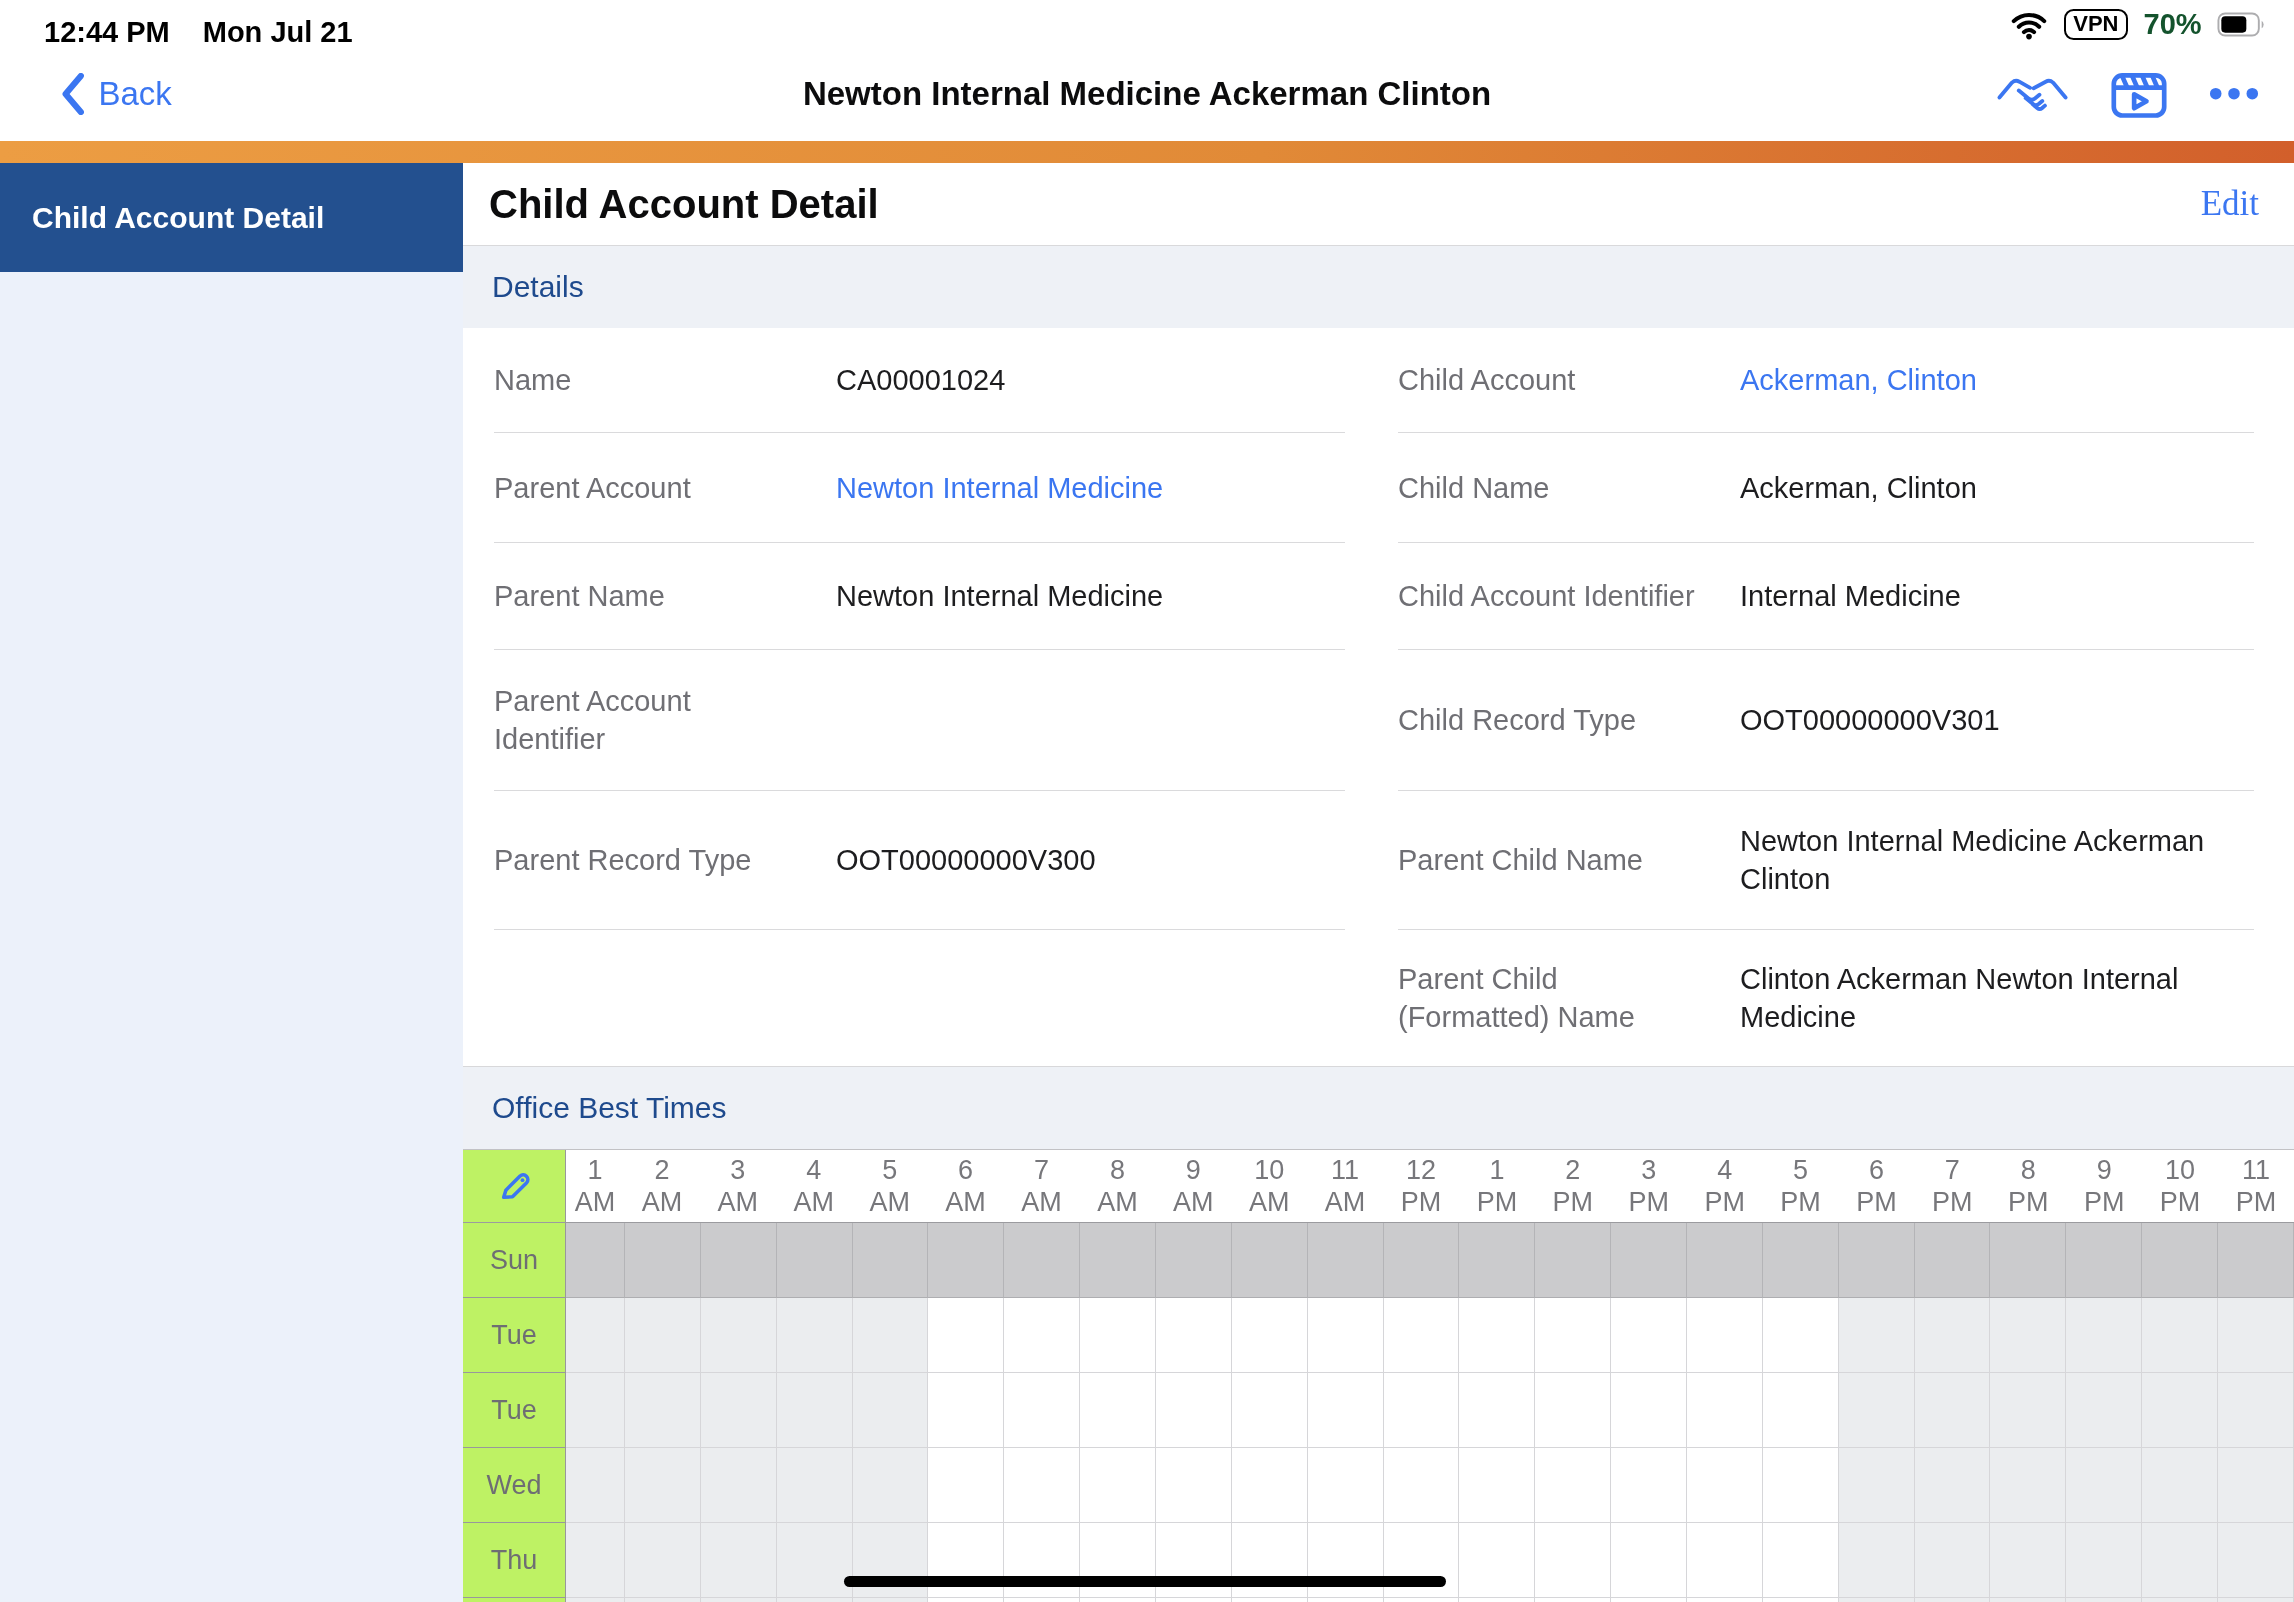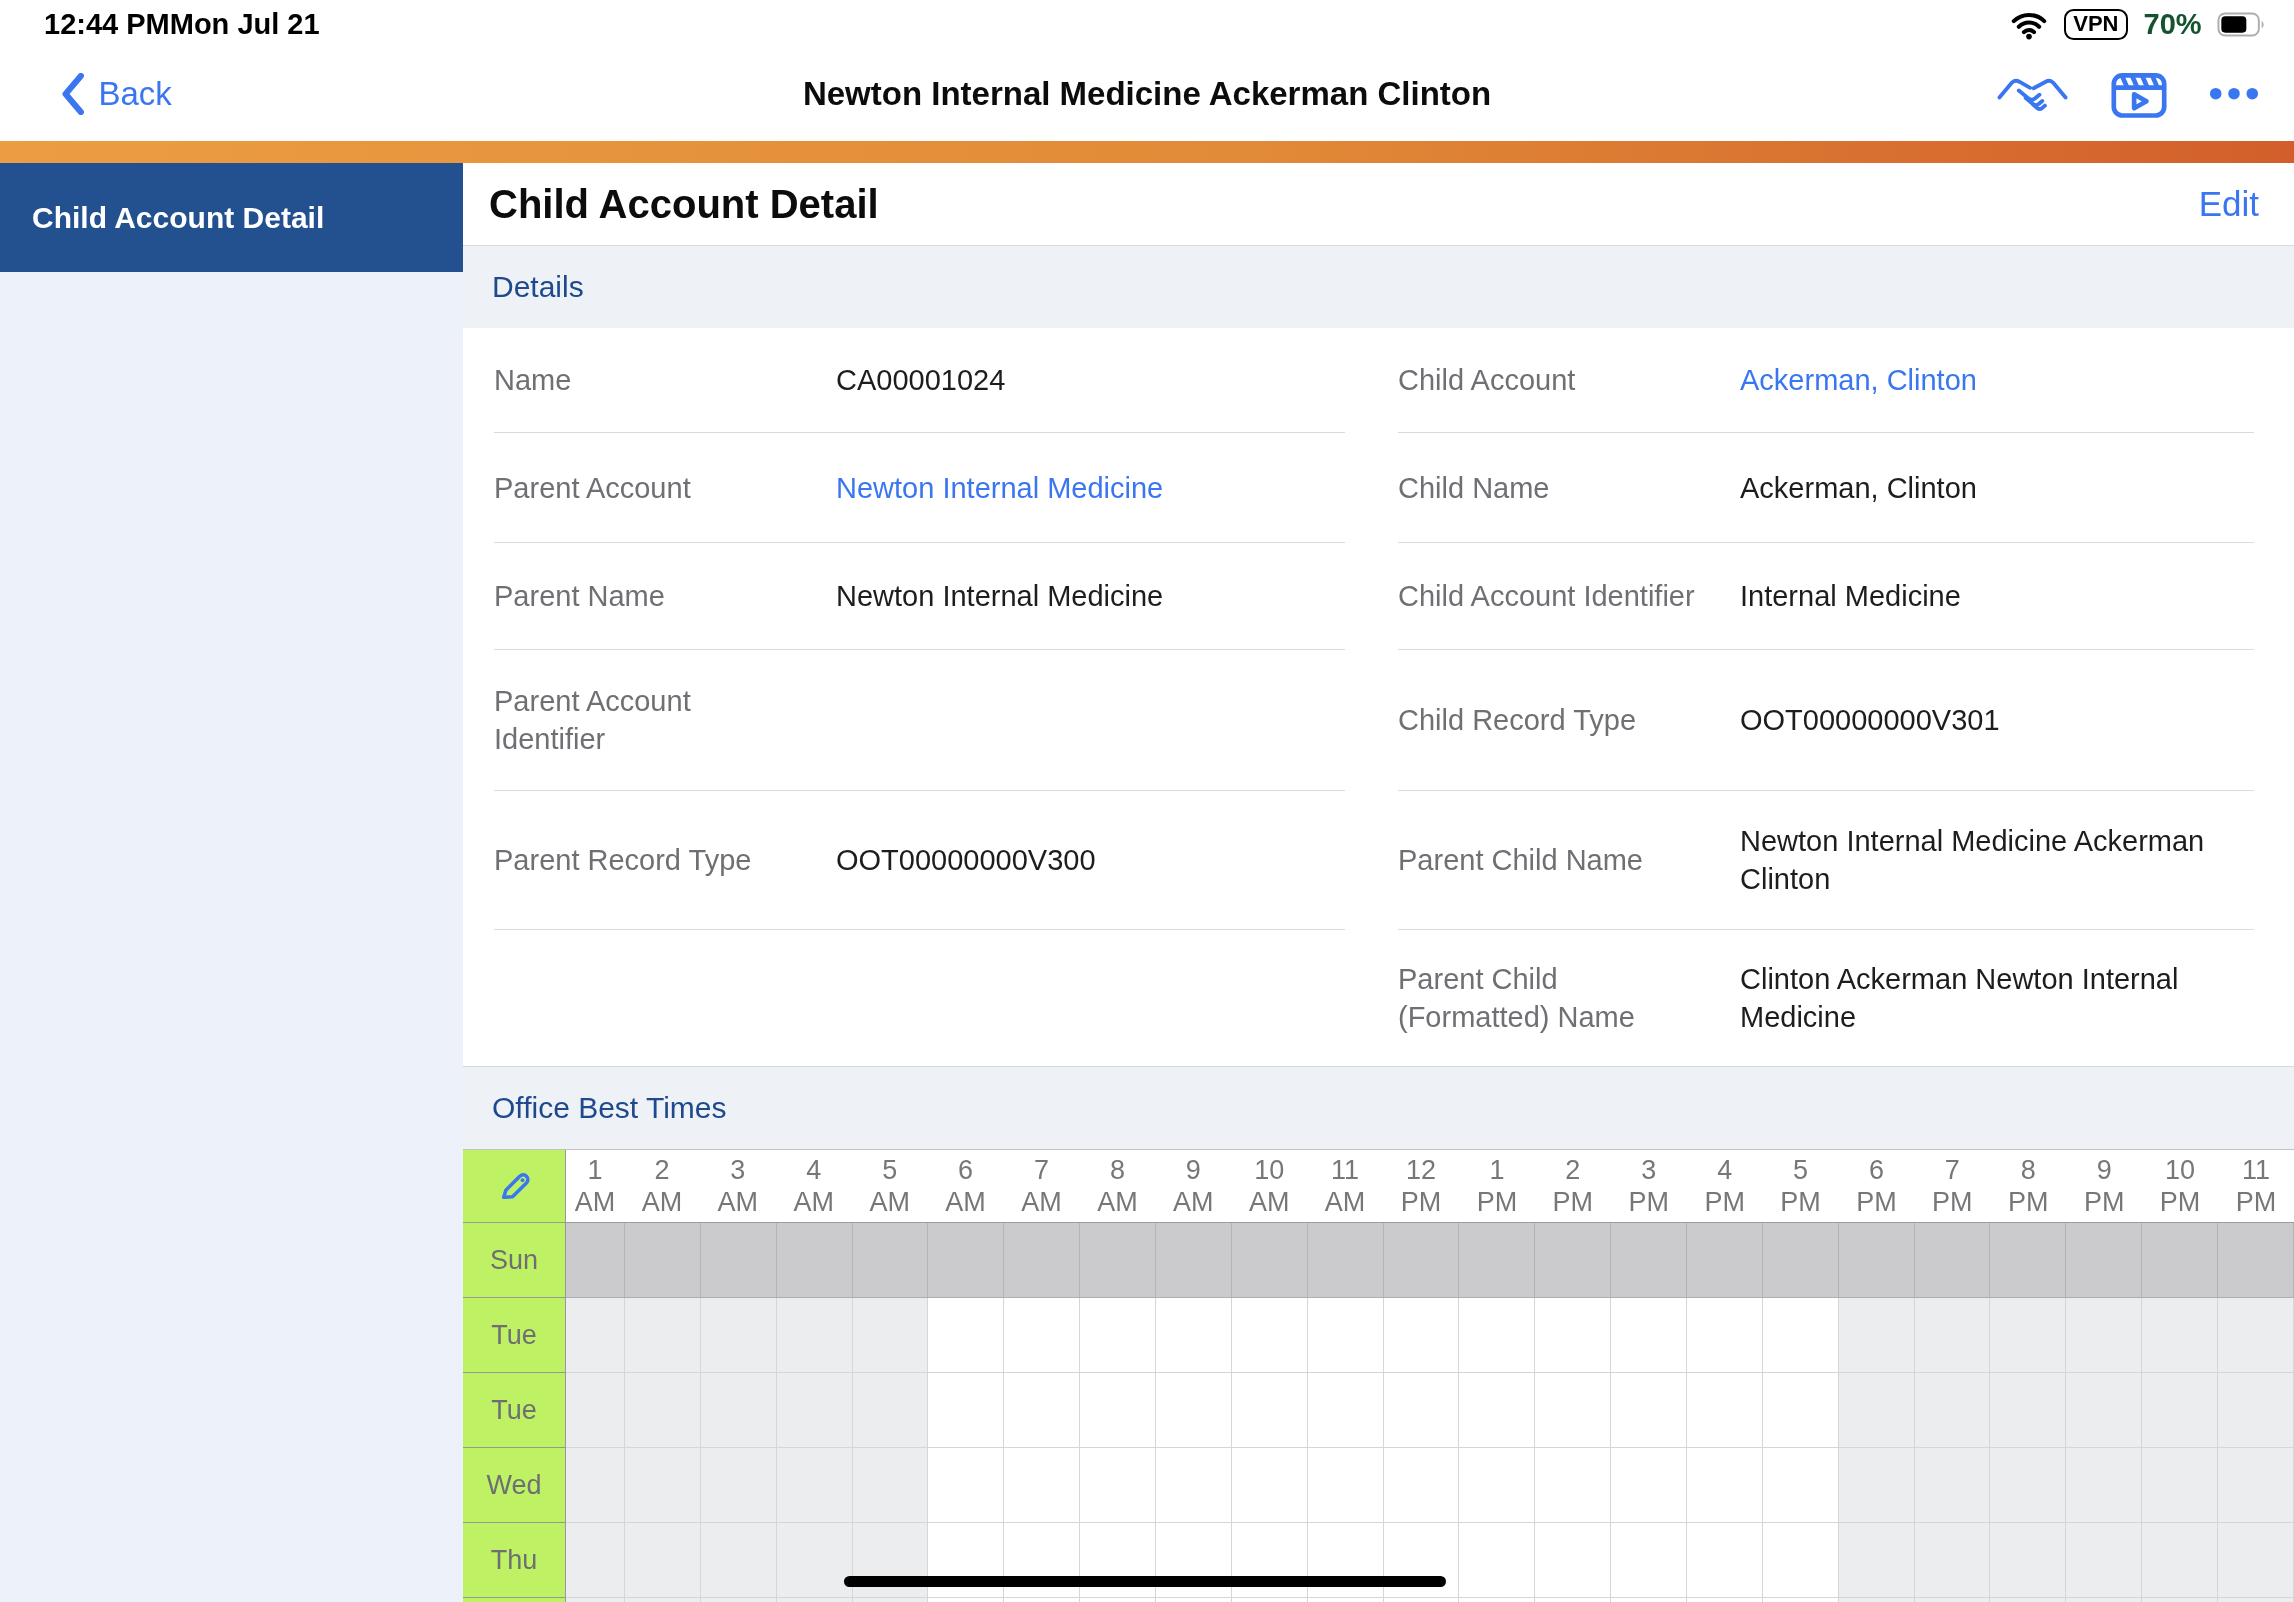--- a/index.html
+++ b/index.html
@@ -5,21 +5,21 @@
   html,body{margin:0;padding:0;}
   body{
     width:2294px;height:1602px;position:relative;overflow:hidden;
     background:#ffffff;
     font-family:"Liberation Sans","DejaVu Sans",sans-serif;
     -webkit-font-smoothing:antialiased;
   }
   
   .top-chrome{position:absolute;left:0;top:0;width:2294px;height:141px;background:#ffffff;}
   .status-row{position:absolute;left:0;top:5.8px;width:100%;height:38px;}
-  .status-left{position:absolute;left:44px;top:0;display:flex;align-items:center;height:38px;}
+  .status-left{position:absolute;left:44px;top:8px;display:flex;gap:33px;align-items:center;height:38px;}
   .status-time,.status-date{font-size:29px;font-weight:600;color:#000;}
   .status-right{position:absolute;right:27px;top:0;display:flex;gap:15.4px;align-items:center;height:38px;}
   .vpn-badge{border:2.9px solid #000;border-radius:9.6px;font-size:22px;font-weight:700;color:#000;
     padding:1.9px 7.7px 2.9px 7.7px;line-height:1;}
   .battery-pct{font-size:29px;font-weight:600;color:#14532d;}
   .nav-row{position:absolute;left:0;top:58px;width:100%;height:71px;}
   .back-button{position:absolute;left:60px;top:0;height:71px;display:flex;align-items:center;gap:13.4px;cursor:pointer;}
   .back-label{font-size:33px;color:#3B76F1;}
   .nav-title{position:absolute;left:0;right:0;top:0;height:71px;display:flex;align-items:center;justify-content:center;
     font-size:33px;font-weight:700;color:#0c0c0d;}
@@ -30,21 +30,21 @@
     background:linear-gradient(90deg,#EC9D43 0%,#E18A37 55%,#D25F2B 100%);}
   
   .sidebar{position:absolute;left:0;top:163px;width:463px;height:1439px;background:#ECF1FA;}
   .sidebar-item{height:109px;background:#23508F;display:flex;align-items:center;
     padding-left:32px;cursor:pointer;}
   .sidebar-item-label{color:#ffffff;font-size:30px;font-weight:600;}
   
   .main{position:absolute;left:463px;top:163px;width:1831px;height:1439px;background:#ffffff;overflow:hidden;}
   .page-header{height:82px;border-bottom:1px solid #D9D9DB;position:relative;display:flex;align-items:center;}
   .page-title{font-size:40px;font-weight:700;color:#0c0c0d;margin-left:26px;}
-  .edit-link{position:absolute;right:35px;font-size:35px;color:#3B76F1;cursor:pointer;}
+  .edit-link{position:absolute;right:35px;font-size:35px;color:#3B76F1;cursor:pointer;font-family:Liberation Serif, serif;}
   .section-band{height:82px;background:#EEF1F6;display:flex;align-items:center;}
   .section-title{font-size:30px;font-weight:400;color:#1E4A8D;margin-left:29px;}
   
   .fields-wrap{display:flex;align-items:flex-start;}
   .field-col{display:flex;flex-direction:column;}
   .field-col.left{margin-left:31px;width:851px;}
   .field-col.right{margin-left:53px;width:856px;}
   .field-row{display:flex;align-items:center;border-bottom:1px solid #DADADC;}
   .field-row.no-border{border-bottom:none;}
   .field-label{width:342px;flex:0 0 342px;font-size:29px;line-height:38px;color:#6F6F74;white-space:pre-line;}

